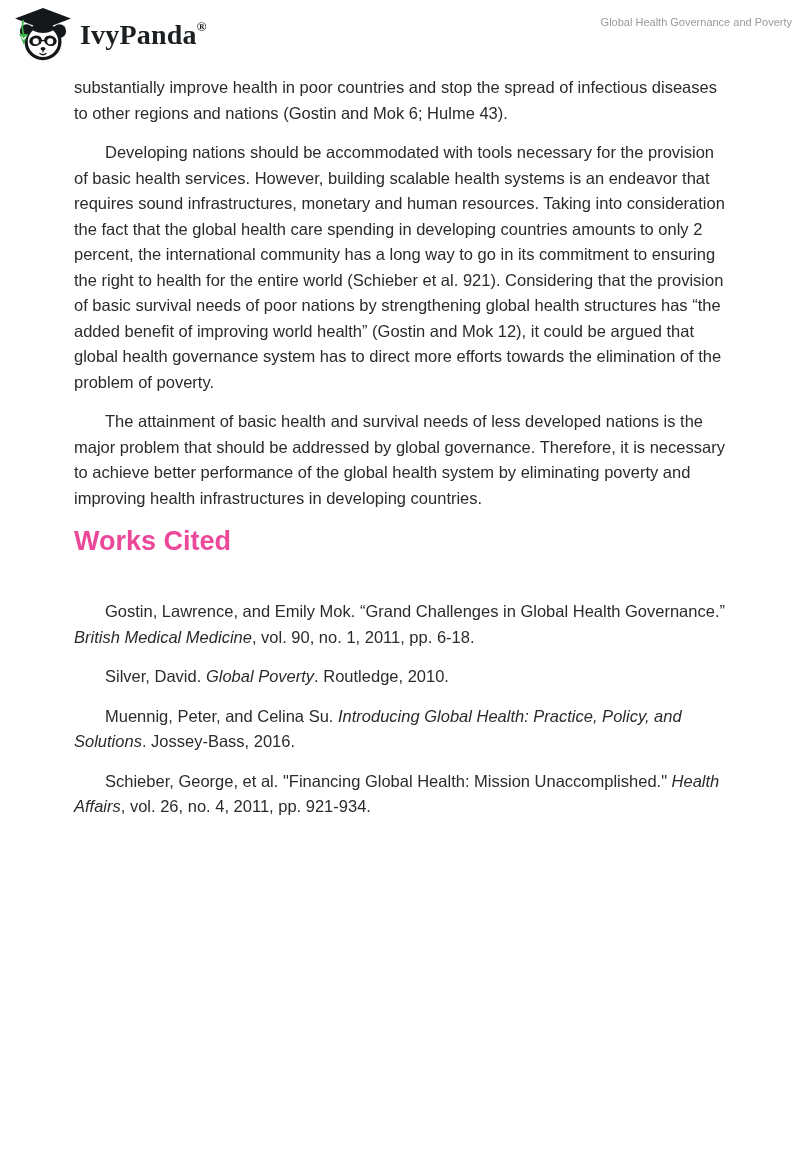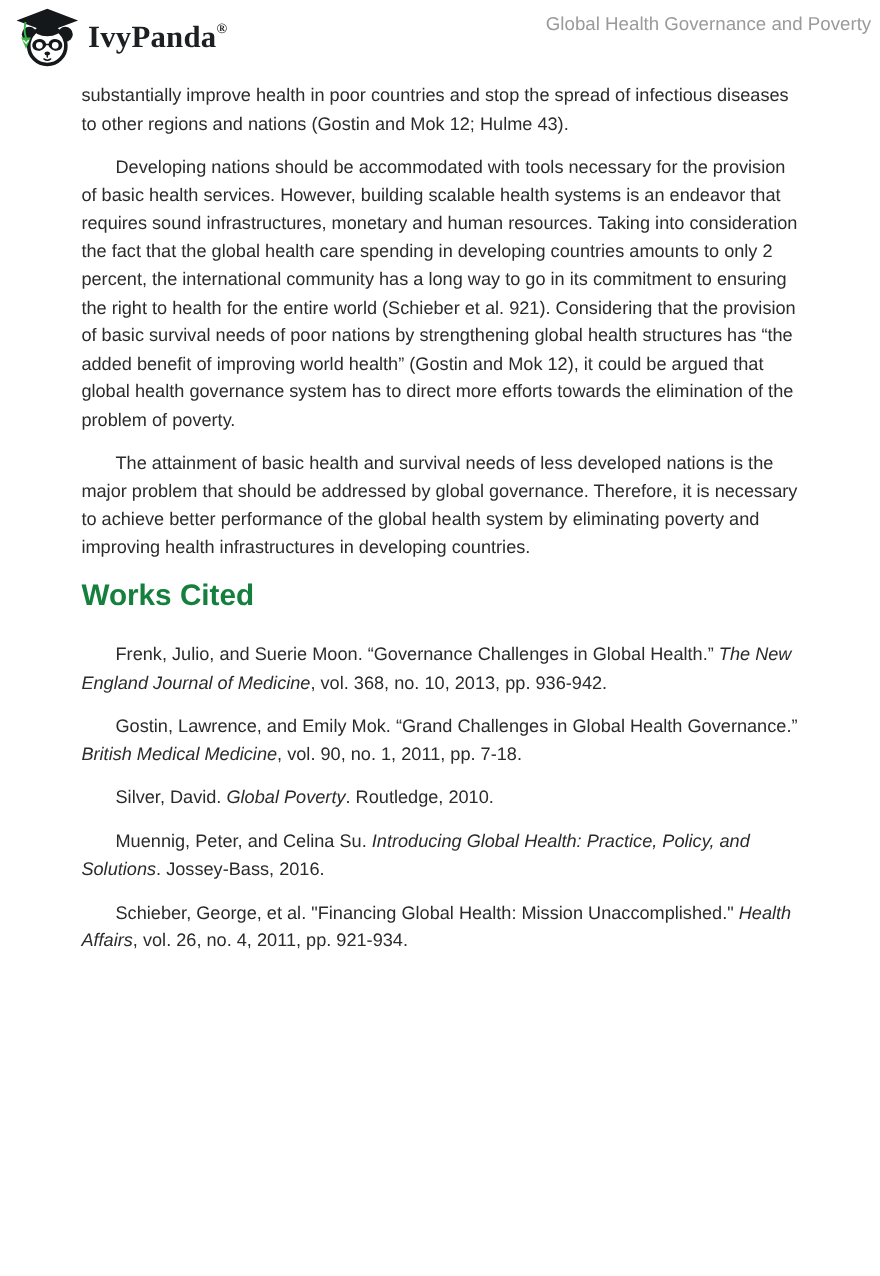--- a/index.html
+++ b/index.html
@@ -18,33 +18,33 @@
   .logo { position: absolute; left: 13px; top: 7px; width: 60px; height: 54px; display: block; }
   .brand {
     position: absolute; left: 80px; top: 21px;
     font-family: "Liberation Serif", serif;
     font-weight: 700; font-size: 28px; line-height: 28px;
     color: #1c2023; letter-spacing: 0.2px;
   }
   .brand sup { font-size: 13px; line-height: 0; vertical-align: 13px; font-weight: 700; }
   .doc-title {
     position: absolute; right: 33px; top: 14px;
-    font-size: 17px; line-height: 16px; color: #9a9a9a; margin-left: 44px;
+    font-size: 11px; line-height: 16px; color: #9a9a9a; margin-left: 44px;
   }
   
   .content { position: absolute; left: 74px; top: 75px; width: 655px; }
   .para {
     font-size: 16.5px; line-height: 25.5px;
     margin: 0 0 14px 0; color: #2b2b2b;
     text-align: left;
   }
   .indent { text-indent: 31px; }
   .works-cited-heading {
     font-size: 27px; line-height: 32px; font-weight: 700;
-    color: #15803d; margin: 13px 0 26px 0;
+    color: #ec4899; margin: 13px 0 42px 0;
     font-family: "Liberation Sans", sans-serif;
   }
   .citation { text-indent: 31px; }
   .citation em { font-style: italic; }
   .cite-link {
     color: #2aa7a0;
     text-decoration: underline;
     text-decoration-color: #2aa7a0;
     cursor: pointer;
   }
@@ -84,28 +84,27 @@
         <path d="M9.5,13.5 q-2,9 0.5,15" fill="none" stroke="#3bb54a" stroke-width="1.8"></path>
         <polygon points="5.5,28 14.5,28 10,39" fill="#3bb54a"></polygon>
         <path d="M7.5,30.5 l2.5,3 l2.5,-3" fill="none" stroke="#ffffff" stroke-width="1.2"></path>
       </svg>
     </span>
     <span class="brand"><span>IvyPanda</span><sup>®</sup></span>
     <span class="doc-title">Global Health Governance and Poverty</span>
   </header>
 
   <main class="content">
-    <p class="para">substantially improve health in poor countries and stop the spread of infectious diseases to other regions and nations (Gostin and Mok 12; Hulme 43).</p>
+    <p class="para">substantially improve health in poor countries and stop the spread of infectious diseases to other regions and nations (Gostin and Mok 6; Hulme 43).</p>
     <p class="para indent">Developing nations should be accommodated with tools necessary for the provision of basic health services. However, building scalable health systems is an endeavor that requires sound infrastructures, monetary and human resources. Taking into consideration the fact that the global health care spending in developing countries amounts to only 2 percent, the international community has a long way to go in its commitment to ensuring the right to health for the entire world (Schieber et al. 921). Considering that the provision of basic survival needs of poor nations by strengthening global health structures has “the added benefit of improving world health” (Gostin and Mok 12), it could be argued that global health governance system has to direct more efforts towards the elimination of the problem of poverty.</p>
     <p class="para indent">The attainment of basic health and survival needs of less developed nations is the major problem that should be addressed by global governance. Therefore, it is necessary to achieve better performance of the global health system by eliminating poverty and improving health infrastructures in developing countries.</p>
 
     <h2 class="works-cited-heading">Works Cited</h2>
 
-    <p class="para citation"><span>Frenk, Julio, and Suerie Moon. “Governance Challenges in Global Health.” </span><em>The New England Journal of Medicine</em><span>, vol. 368, no. 10, 2013, pp. 936-942.</span></p>
-    <p class="para citation"><span>Gostin, Lawrence, and Emily Mok. “Grand Challenges in Global Health Governance.” </span><em>British Medical Medicine</em><span>, vol. 90, no. 1, 2011, pp. 7-18.</span></p>
+    <p class="para citation"><span>Gostin, Lawrence, and Emily Mok. “Grand Challenges in Global Health Governance.” </span><em>British Medical Medicine</em><span>, vol. 90, no. 1, 2011, pp. 6-18.</span></p>
     <p class="para citation"><span>Silver, David. </span><em>Global Poverty</em><span>. Routledge, 2010.</span></p>
     <p class="para citation"><span>Muennig, Peter, and Celina Su. </span><em>Introducing Global Health: Practice, Policy, and Solutions</em><span>. Jossey-Bass, 2016.</span></p>
     <p class="para citation"><span>Schieber, George, et al. "Financing Global Health: Mission Unaccomplished." </span><em>Health Affairs</em><span>, vol. 26, no. 4, 2011, pp. 921-934.</span></p>
   </main>
 
   <div class="footer-url">https://ivypanda.com/essays/global-health-governance-and-poverty/</div>
 
 </div>
 
 </body></html>

